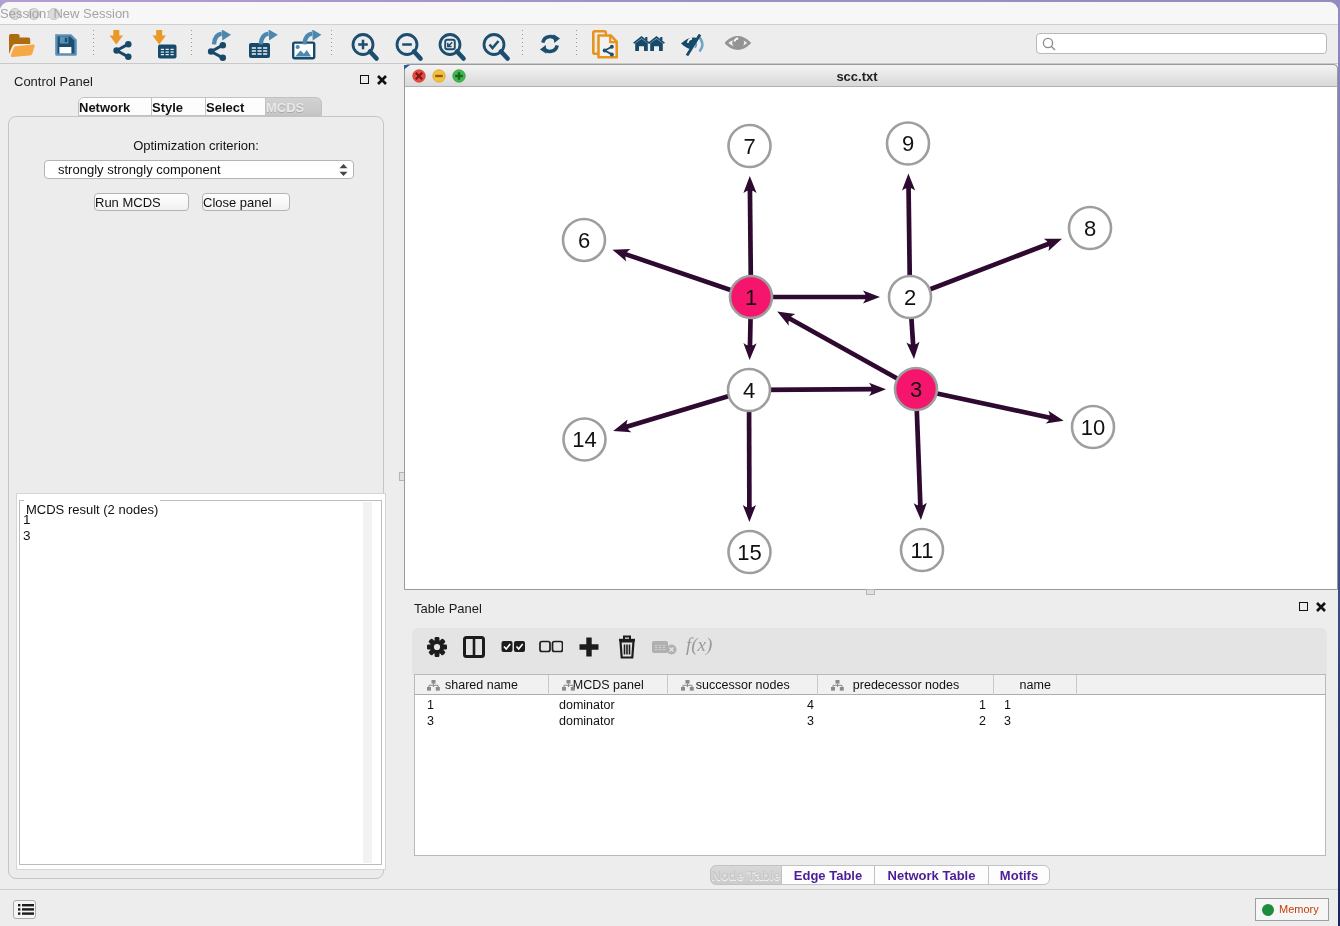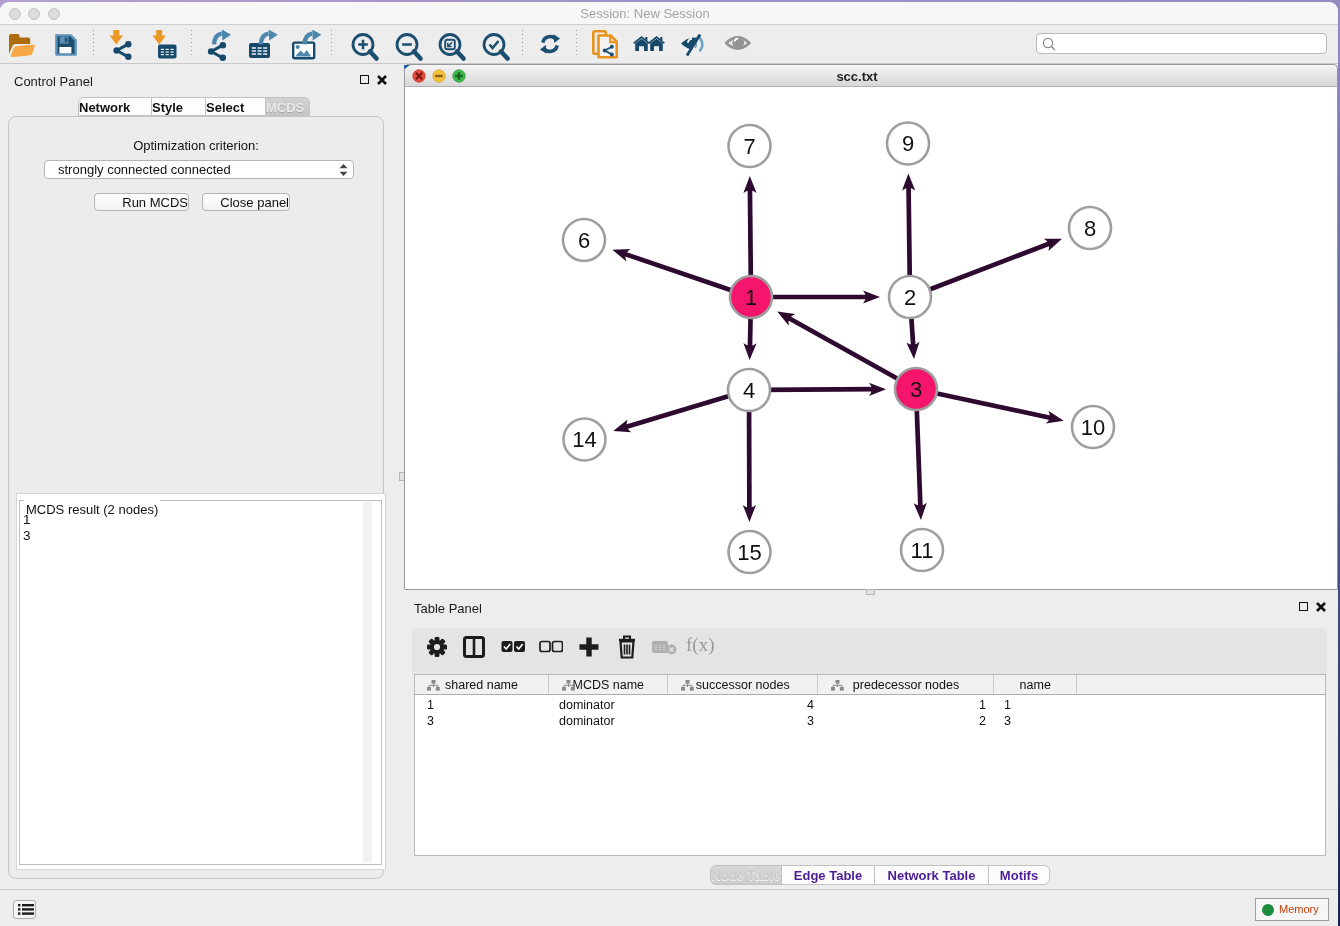--- a/index.html
+++ b/index.html
@@ -2,31 +2,31 @@
 <html><head><meta charset="utf-8"><style>
 html,body{margin:0;padding:0}
 body{width:1340px;height:926px;position:relative;overflow:hidden;
  font-family:"Liberation Sans",sans-serif;
  background:linear-gradient(175deg,#b49fd4 0%,#9d90c6 6%,#5d6aa0 45%,#14265a 100%);}
 .abs{position:absolute}
 .win{position:absolute;left:0;top:2px;width:1338px;height:924px;background:#ededed;border-radius:9px 9px 0 0;overflow:hidden}
 .hdr13{font-size:13px;color:#1c1c1c}
 .tab{position:absolute;top:97px;height:19px;line-height:19px;text-align:left;font-weight:bold;font-size:13px;color:#111;background:#fdfdfd;border:1px solid #c2c2c2;box-sizing:border-box}
 .btab{position:absolute;top:865px;height:20px;line-height:20px;text-align:center;font-weight:bold;font-size:13px;color:#4c1d95;background:#fdfdfd;border:1px solid #c2c2c2;box-sizing:border-box}
-.btn{position:absolute;background:linear-gradient(#ffffff,#f1f1f1);border:1px solid #b4b4b4;border-radius:4px;font-size:13px;color:#111;text-align:right;box-sizing:border-box}
+.btn{position:absolute;background:linear-gradient(#ffffff,#f1f1f1);border:1px solid #b4b4b4;border-radius:4px;font-size:13px;color:#111;text-align:left;box-sizing:border-box}
 .cell{position:absolute;font-size:12.5px;color:#111}
 .hcell{position:absolute;top:675px;height:20px;line-height:20px;font-size:12.5px;color:#111;text-align:center;border-right:1px solid #c9c9c9;box-sizing:border-box}
 </style></head><body>
 <div class="win"></div>
 
 <div class="abs" style="left:0;top:2px;width:1338px;height:22px;background:#f7f7f7;border-bottom:1px solid #cfcfcf;border-radius:9px 9px 0 0"></div>
 <div class="abs" style="left:8.5px;top:7.5px;width:12px;height:12px;border-radius:50%;background:#dcdcdc;border:1px solid #c6c6c6;box-sizing:border-box"></div>
 <div class="abs" style="left:27.5px;top:7.5px;width:12px;height:12px;border-radius:50%;background:#dcdcdc;border:1px solid #c6c6c6;box-sizing:border-box"></div>
 <div class="abs" style="left:47.5px;top:7.5px;width:12px;height:12px;border-radius:50%;background:#dcdcdc;border:1px solid #c6c6c6;box-sizing:border-box"></div>
-<div class="abs" style="left:0;top:6px;width:1290px;text-align:center;font-size:13px;color:#a4a4a4">Session: New Session</div>
+<div class="abs" style="left:0;top:6px;width:1290px;font-size:13px;color:#a4a4a4">Session: New Session</div>
 <div class="abs" style="left:0;top:25px;width:1338px;height:38px;background:#ededed;border-bottom:1px solid #c9c9c9"></div>
 <div class="abs" style="left:93px;top:30px;width:1px;height:28px;background:repeating-linear-gradient(#9a9a9a 0 1.5px,transparent 1.5px 4px)"></div>
 <div class="abs" style="left:191px;top:30px;width:1px;height:28px;background:repeating-linear-gradient(#9a9a9a 0 1.5px,transparent 1.5px 4px)"></div>
 <div class="abs" style="left:331px;top:30px;width:1px;height:28px;background:repeating-linear-gradient(#9a9a9a 0 1.5px,transparent 1.5px 4px)"></div>
 <div class="abs" style="left:522px;top:30px;width:1px;height:28px;background:repeating-linear-gradient(#9a9a9a 0 1.5px,transparent 1.5px 4px)"></div>
 <div class="abs" style="left:576px;top:30px;width:1px;height:28px;background:repeating-linear-gradient(#9a9a9a 0 1.5px,transparent 1.5px 4px)"></div>
 <svg style="position:absolute;left:7.5px;top:32.5px" width="29" height="24">
     <path d="M1 21 V2.8 Q1 1 2.8 1 H9.8 Q11.6 1 11.6 3 V4.5 H20.2 Q22.2 4.5 22.2 6.4 V11 H7.6 Q5.2 11 4.2 13.4 L1 21 Z" fill="#ad6d0e"></path>
     <g transform="rotate(-5 14 18)">
       <path d="M8 12.6 H25.6 Q27.7 12.6 26.9 14.5 L24.1 21.3 Q23.4 23.1 21.3 23.1 H3.9 Q1.9 23.1 2.6 21.3 L5.9 14.5 Q6.7 12.6 8 12.6 Z" fill="#f5a845"></path>
@@ -160,24 +160,24 @@
   </svg>
 <div class="abs hdr13" style="left:14px;top:74px">Control Panel</div>
 <div class="abs" style="left:360px;top:75px;width:9px;height:9px;border:1.6px solid #111;box-sizing:border-box"></div>
 <svg class="abs" style="left:376px;top:74px" width="12" height="12">
     <path d="M2 2 L10 10 M2 10 L10 2" stroke="#111" stroke-width="2.6"></path>
   </svg>
 <div class="abs" style="left:8px;top:116px;width:376px;height:763px;border:1px solid #c5c5c5;border-radius:8px;box-sizing:border-box;background:#ececec"></div>
 <div class="tab" style="left:78px;width:74px;border-radius:6px 0 0 0">Network</div>
 <div class="tab" style="left:151px;width:75px">Style</div>
 <div class="tab" style="left:205px;width:61px">Select</div>
-<div class="tab" style="left:265px;width:45px;border-radius:0 6px 0 0;background:linear-gradient(#d2d2d2,#c6c6c6);color:#e9e9e9;text-shadow:0 1px 0 #aaa">MCDS</div>
+<div class="tab" style="left:265px;width:57px;border-radius:0 6px 0 0;background:linear-gradient(#d2d2d2,#c6c6c6);color:#e9e9e9;text-shadow:0 1px 0 #aaa">MCDS</div>
 <div class="abs" style="left:0;top:138px;width:392px;text-align:center;font-size:13px;color:#111">Optimization criterion:</div>
 <div class="abs" style="left:44px;top:160px;width:310px;height:19px;background:#fff;border:1px solid #b4b4b4;border-radius:4px;box-sizing:border-box"></div>
-<div class="abs" style="left:58px;top:162px;font-size:13px;color:#111">strongly connected connected</div>
+<div class="abs" style="left:58px;top:162px;font-size:13px;color:#111">strongly strongly component</div>
 <svg class="abs" style="left:339px;top:164px" width="9" height="12">
     <path d="M4.5 0 L8.5 4.2 H0.5 Z" fill="#444"></path>
     <path d="M4.5 12 L8.5 7.8 H0.5 Z" fill="#444"></path>
   </svg>
 <div class="btn" style="left:94px;top:192.5px;width:95px;height:18px;line-height:17px">Run MCDS</div>
 <div class="btn" style="left:202px;top:192.5px;width:88px;height:18px;line-height:17px">Close panel</div>
 <div class="abs" style="left:16px;top:493px;width:370px;height:377px;background:#fff;border:1px solid #d6d6d6;box-sizing:border-box"></div>
 <div class="abs" style="left:19px;top:500px;width:363px;height:365px;border:1px solid #bdbdbd;box-sizing:border-box"></div>
 <div class="abs" style="left:24px;top:494px;background:#fff;padding:8px 2px;font-size:13px;color:#111">MCDS result (2 nodes)</div>
 <div class="abs" style="left:23px;top:512px;font-size:13.5px;color:#111;line-height:16px">1<br>3</div>
@@ -311,31 +311,31 @@
     <rect x="10.8" y="4.3" width="2.4" height="0.4" fill="#fff"></rect>
     <rect x="2.8" y="6.3" width="2.4" height="0.4" fill="#fff"></rect>
     <rect x="6.8" y="6.3" width="2.4" height="0.4" fill="#fff"></rect>
     <rect x="10.8" y="6.3" width="2.4" height="0.4" fill="#fff"></rect>
     <rect x="2.8" y="8.3" width="2.4" height="0.4" fill="#fff"></rect>
     <rect x="6.8" y="8.3" width="2.4" height="0.4" fill="#fff"></rect>
     <rect x="10.8" y="8.3" width="2.4" height="0.4" fill="#fff"></rect>
     <circle cx="19.5" cy="8.5" r="5" fill="#b0b0b0"></circle>
     <path d="M17.5 6.5 l4 4 m0 -4 l-4 4" stroke="#e4e4e4" stroke-width="1.4"></path>
   </svg>
-<div class="abs" style="left:686px;top:634px;font-family:'Liberation Serif',serif;font-size:19px;color:#9a9a9a">f(x)</div>
+<div class="abs" style="left:686px;top:634px;font-family:'Liberation Serif',serif;font-style:italic;font-size:19px;color:#9a9a9a">f(x)</div>
 <div class="abs" style="left:414px;top:674px;width:912px;height:182px;background:#fff;border:1px solid #b9b9b9;box-sizing:border-box"></div>
 <div class="abs" style="left:414px;top:674px;width:912px;height:21px;background:#f1f1f1;border:1px solid #b9b9b9;border-bottom:1px solid #adadad;box-sizing:border-box"></div>
 <div class="hcell" style="left:415px;width:134px">shared name</div>
 <svg style="position:absolute;left:427px;top:680px" width="13" height="11">
     <rect x="4.5" y="0" width="4" height="3.6" fill="#8a8a8a"></rect>
     <rect x="0" y="7" width="4" height="3.6" fill="#8a8a8a"></rect>
     <rect x="8.8" y="7" width="4" height="3.6" fill="#8a8a8a"></rect>
     <path d="M6.5 3.5 v2 M2 7 v-1.7 h9 V7 M6.5 5.5 v1.5" stroke="#8a8a8a" stroke-width="1" fill="none"></path>
   </svg>
-<div class="hcell" style="left:550px;width:117.5px">MCDS name</div>
+<div class="hcell" style="left:550px;width:117.5px">MCDS panel</div>
 <svg style="position:absolute;left:562px;top:680px" width="13" height="11">
     <rect x="4.5" y="0" width="4" height="3.6" fill="#8a8a8a"></rect>
     <rect x="0" y="7" width="4" height="3.6" fill="#8a8a8a"></rect>
     <rect x="8.8" y="7" width="4" height="3.6" fill="#8a8a8a"></rect>
     <path d="M6.5 3.5 v2 M2 7 v-1.7 h9 V7 M6.5 5.5 v1.5" stroke="#8a8a8a" stroke-width="1" fill="none"></path>
   </svg>
 <div class="hcell" style="left:668.5px;width:149.5px">successor nodes</div>
 <svg style="position:absolute;left:680.5px;top:680px" width="13" height="11">
     <rect x="4.5" y="0" width="4" height="3.6" fill="#8a8a8a"></rect>
     <rect x="0" y="7" width="4" height="3.6" fill="#8a8a8a"></rect>

